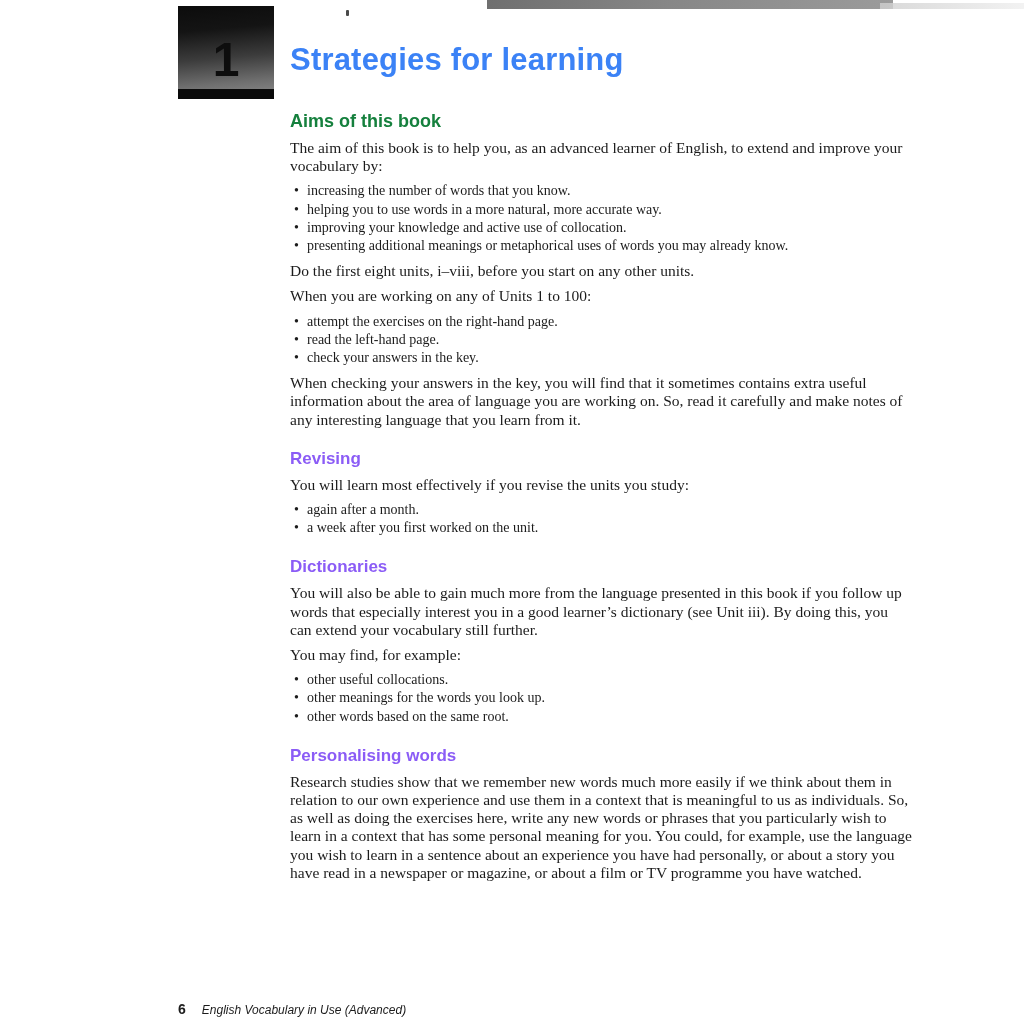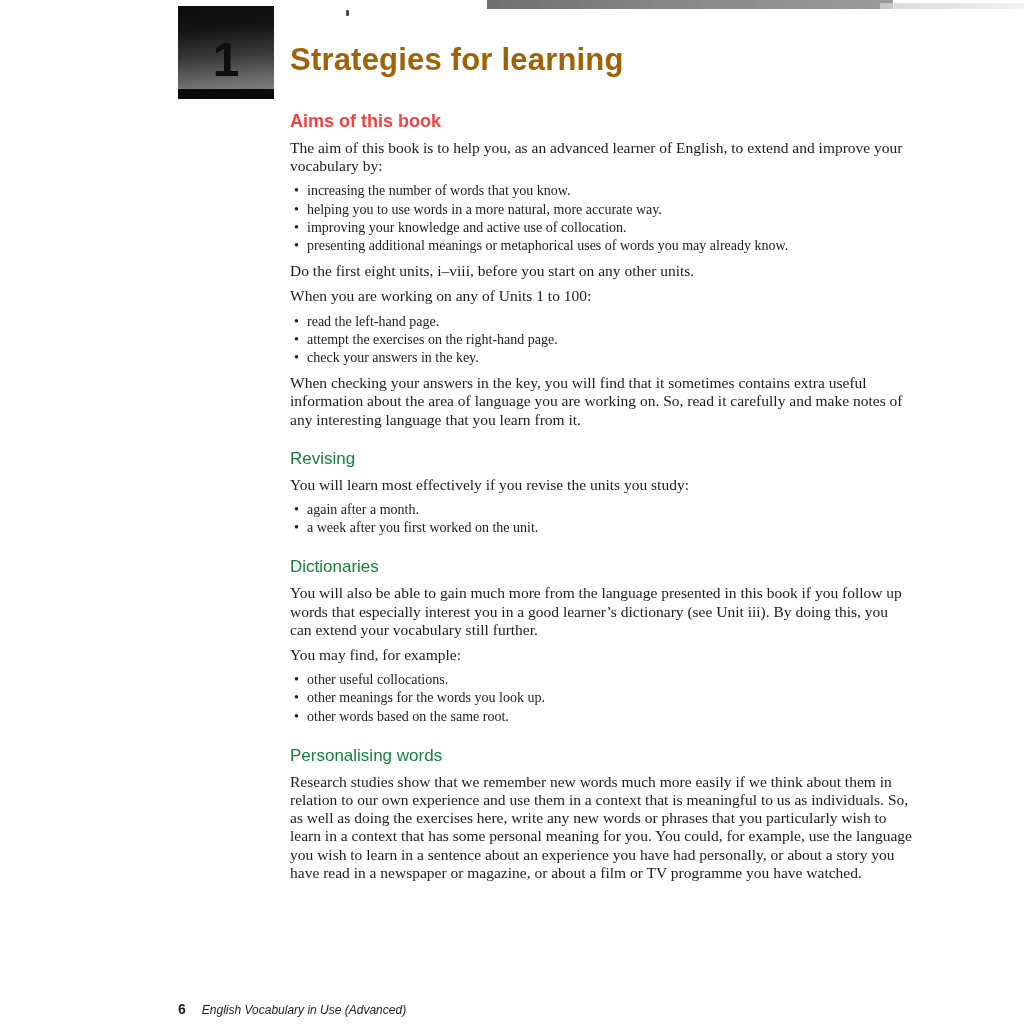--- a/index.html
+++ b/index.html
@@ -76,46 +76,46 @@
   
   .page-title {
     position: absolute;
     left: 290px;
     top: 42px;
     margin: 0;
     font-family: "Liberation Sans", sans-serif;
     font-weight: bold;
     font-size: 31px;
     letter-spacing: 0.2px;
-    color: #a16207;
+    color: #3b82f6;
     text-align: center;
   }
 
   
   .content {
     position: absolute;
     left: 290px;
     top: 111px;
     width: 622px;
   }
   .content > section > :first-child { }
   .content section:first-child .h-bold { margin-top: 0; }
 
   .h-bold {
     font-family: "Liberation Sans", sans-serif;
     font-weight: bold;
     font-size: 18px;
-    color: #ef4444;
+    color: #15803d;
     margin: 16px 0 6px 0;
   }
   .h-medium {
     font-family: "Liberation Sans", sans-serif;
-    font-weight: normal;
+    font-weight: bold;
     font-size: 17px;
-    color: #15803d;
+    color: #8b5cf6;
     margin: 20px 0 6px 0;
   }
   .content p {
     margin: 7px 0 7px 0;
     font-size: 15.5px;
     line-height: 18.2px;
   }
   .content ul {
     list-style: none;
     margin: 0 0 7px 0;
@@ -186,24 +186,24 @@
           <span class="li-text">presenting additional meanings or metaphorical uses of words you may already know.</span>
         </li>
     </ul>
   </section>
 
   <section>
     <p>Do the first eight units, i–viii, before you start on any other units.</p>
     <p>When you are working on any of Units 1 to 100:</p>
     <ul>
       <li>
+          <span class="li-text">attempt the exercises on the right-hand page.</span>
+        </li>
+      <li>
           <span class="li-text">read the left-hand page.</span>
-        </li>
-      <li>
-          <span class="li-text">attempt the exercises on the right-hand page.</span>
         </li>
       <li>
           <span class="li-text">check your answers in the key.</span>
         </li>
     </ul>
     <p>When checking your answers in the key, you will find that it sometimes contains extra useful information about the area of language you are working on. So, read it carefully and make notes of any interesting language that you learn from it.</p>
   </section>
 
   <section>
     <h3 class="h-medium">Revising</h3>

